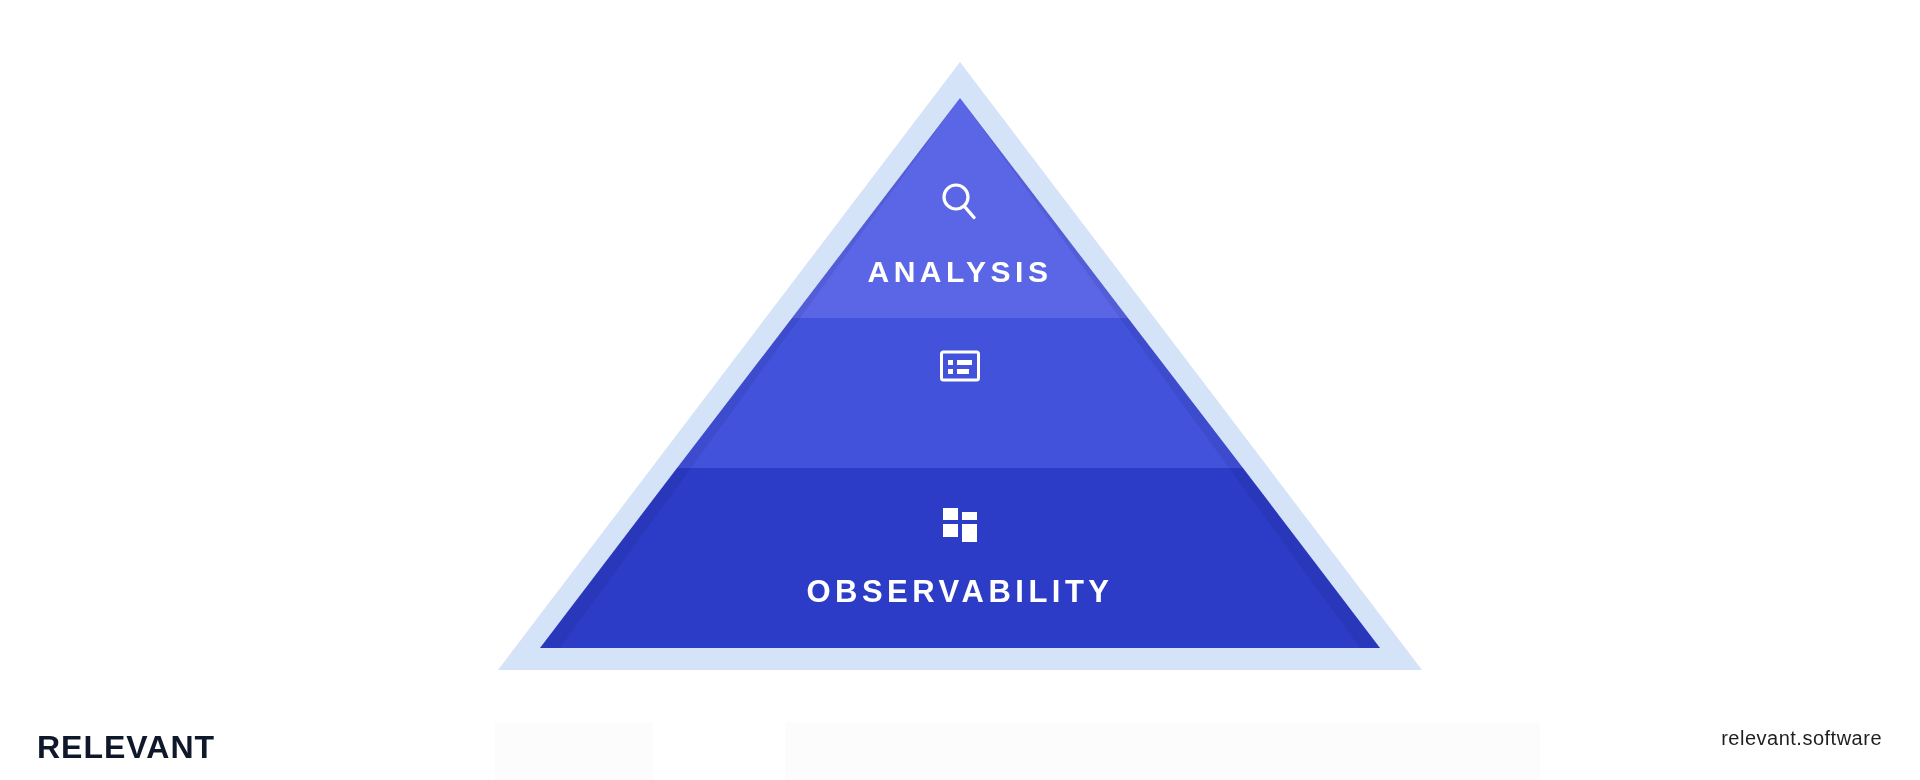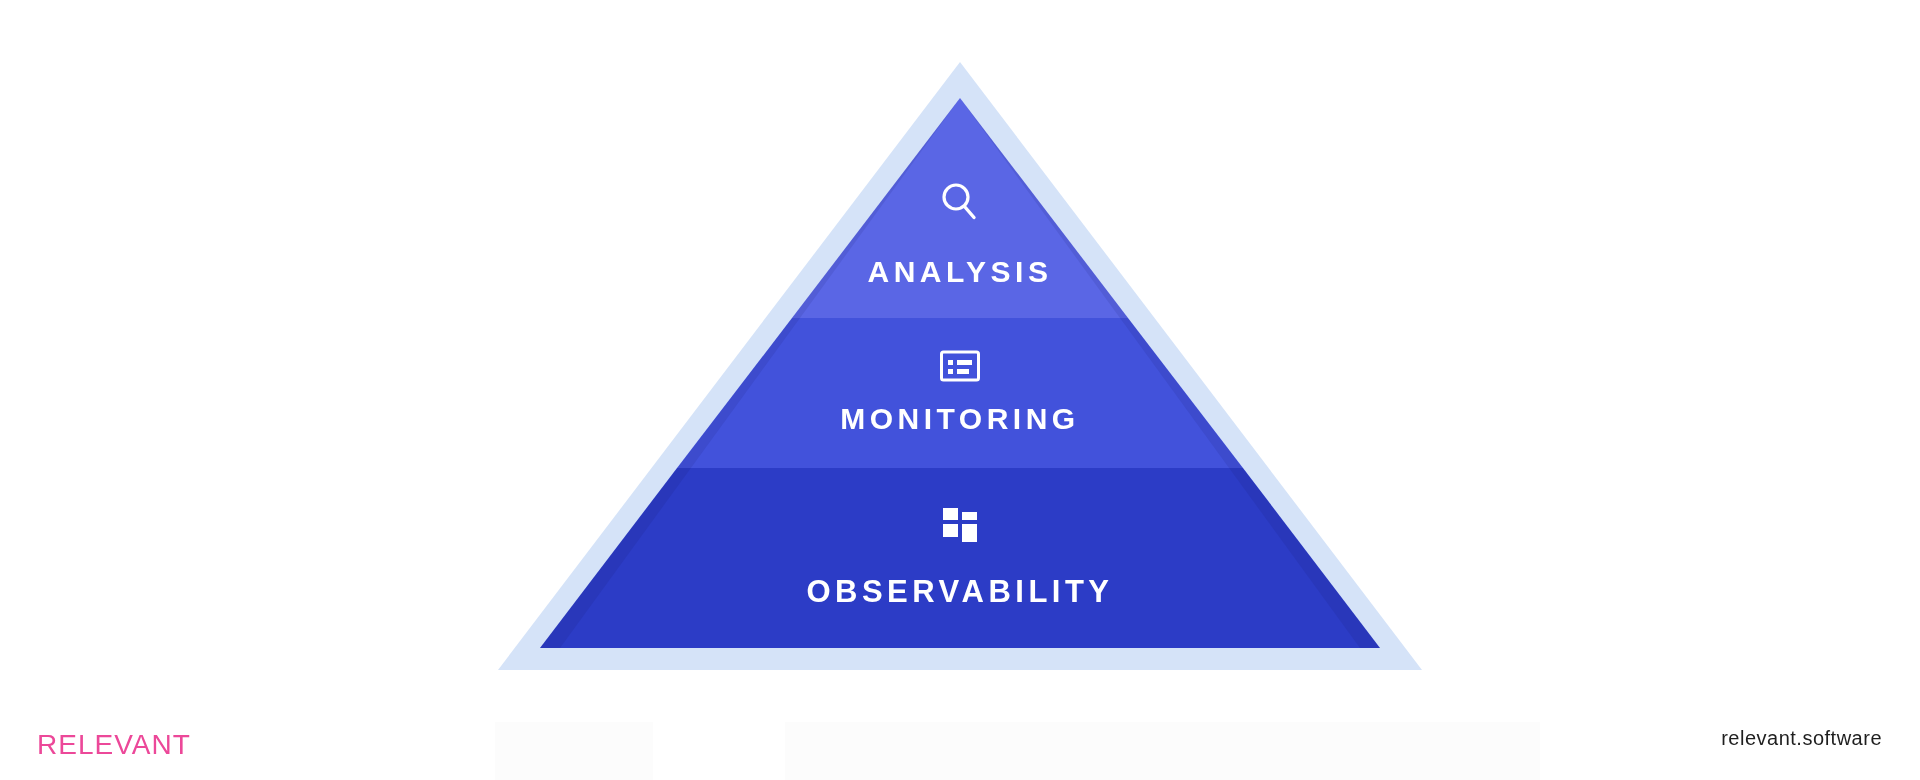--- a/index.html
+++ b/index.html
@@ -29,24 +29,24 @@
     user-select: none;
   }
   .label-analysis      { top: 255px; font-size: 30px; }
   .label-monitoring    { top: 402px; font-size: 30px; }
   .label-observability { top: 574px; font-size: 31px; }
 
   .footer-brand {
     position: absolute;
     left: 37px;
     top: 729px;
-    font-size: 28px;
-    font-weight: normal;
+    font-size: 32px;
+    font-weight: bold;
     letter-spacing: 1px;
-    color: #ec4899;
+    color: #0f172a;
   }
   .footer-website {
     position: absolute;
     right: 38px;
     top: 727px;
     font-size: 20px;
     font-weight: normal;
     letter-spacing: 0.5px;
     color: #1f1f1f;
   }
@@ -96,21 +96,20 @@
     <g fill="#ffffff">
       <rect x="943" y="508" width="15" height="12"></rect>
       <rect x="962" y="512" width="15" height="8"></rect>
       <rect x="943" y="524" width="15" height="13"></rect>
       <rect x="962" y="524" width="15" height="18"></rect>
     </g>
   </svg>
 
   <div class="layer-label label-analysis">ANALYSIS</div>
 
-  <div class="layer-label label-monitoring">MONITORING</div>
 
   <div class="layer-label label-observability">OBSERVABILITY</div>
 
   <div class="footer-brand">RELEVANT</div>
 
   <div class="footer-website">relevant.software</div>
 
 </div>
 
 </body></html>

